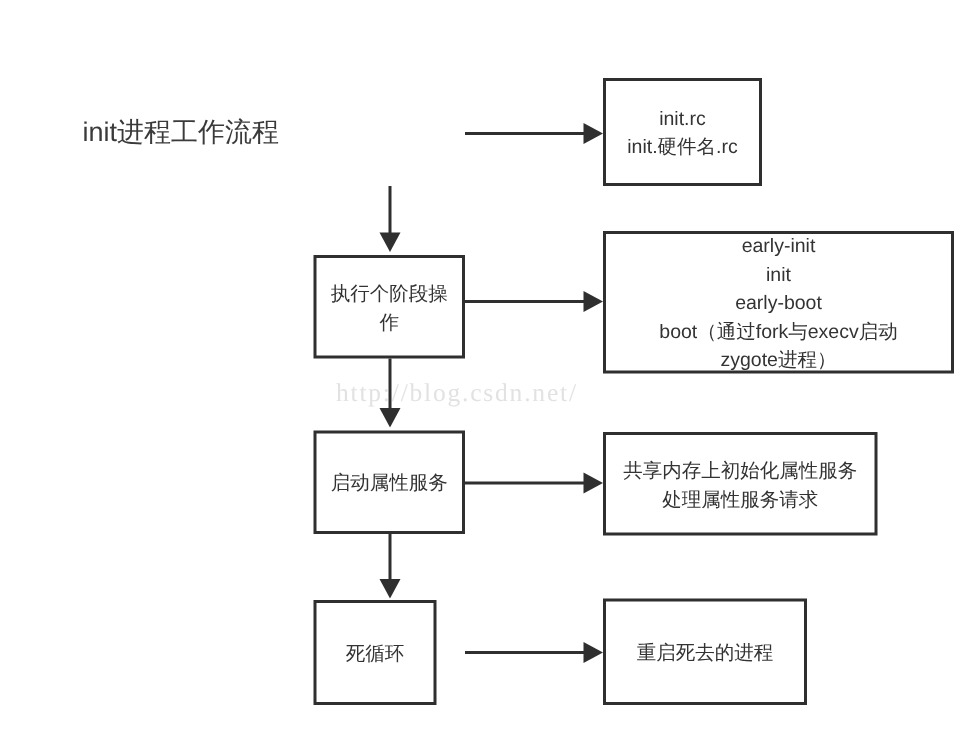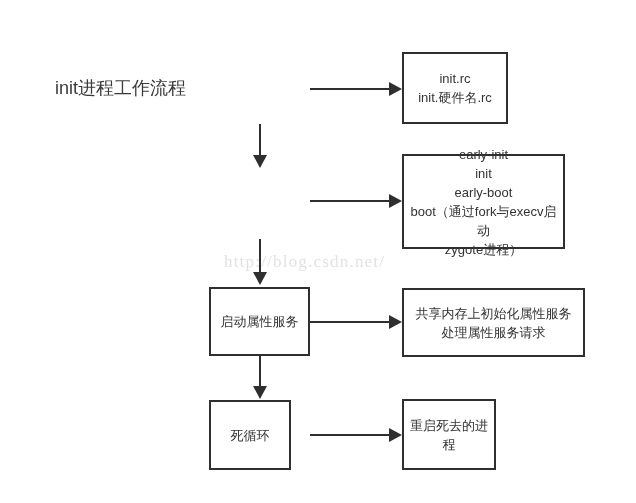--- a/index.html
+++ b/index.html
@@ -89,22 +89,25 @@
     <span class="node-text">init.rc
 init.硬件名.rc</span>
   </div>
 
   <div class="conn conn-h" style="left:310px; top:88px; width:80px;"></div>
   <div class="arrowhead arrow-right" style="left:389px; top:82px;"></div>
 
   <div class="conn conn-v" style="left:259px; top:124px; height:33px;"></div>
   <div class="arrowhead arrow-down" style="left:253px; top:155px;"></div>
 
+  <div class="node" style="left:209px; top:170px; width:101px; height:69px;">
+    <span class="node-text">执行个阶段操作</span>
+  </div>
 
-  <div class="node" style="left:402px; top:154px; width:163px; height:95px;">
+  <div class="node" style="left:402px; top:154px; width:234px; height:95px;">
     <span class="node-text">early-init
 init
 early-boot
 boot（通过fork与execv启动
 zygote进程）</span>
   </div>
 
   <div class="conn conn-h" style="left:310px; top:200px; width:80px;"></div>
   <div class="arrowhead arrow-right" style="left:389px; top:194px;"></div>
 
@@ -123,20 +126,20 @@
   <div class="conn conn-h" style="left:310px; top:321px; width:80px;"></div>
   <div class="arrowhead arrow-right" style="left:389px; top:315px;"></div>
 
   <div class="conn conn-v" style="left:259px; top:356px; height:33px;"></div>
   <div class="arrowhead arrow-down" style="left:253px; top:386px;"></div>
 
   <div class="node" style="left:209px; top:400px; width:82px; height:70px;">
     <span class="node-text">死循环</span>
   </div>
 
-  <div class="node" style="left:402px; top:399px; width:94px; height:71px;">
+  <div class="node" style="left:402px; top:399px; width:136px; height:71px;">
     <span class="node-text">重启死去的进程</span>
   </div>
 
   <div class="conn conn-h" style="left:310px; top:434px; width:80px;"></div>
   <div class="arrowhead arrow-right" style="left:389px; top:428px;"></div>
 
 </div>
 
 </body></html>

